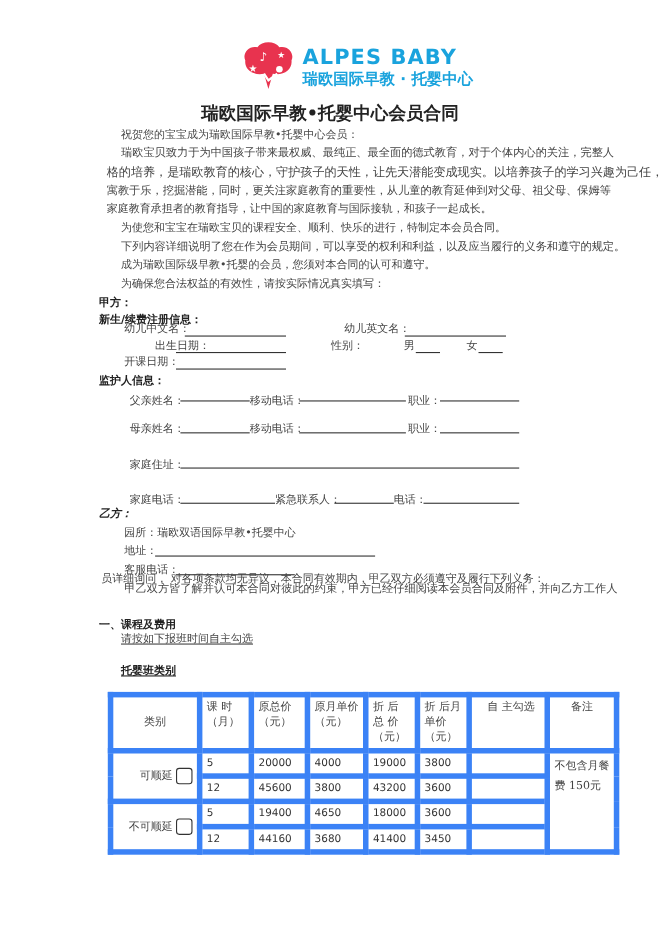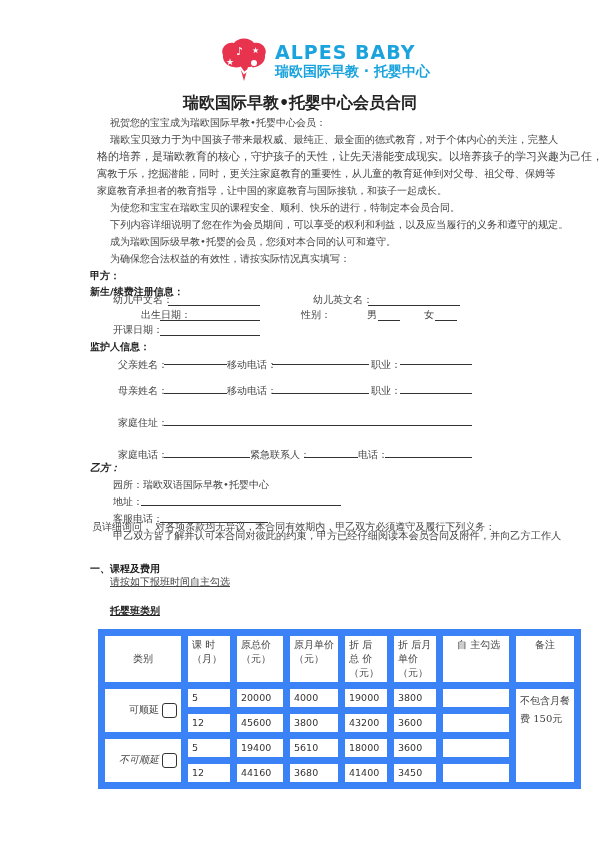--- a/index.html
+++ b/index.html
@@ -3,21 +3,21 @@
 <meta charset="utf-8">
 <style>
   html,body{margin:0;padding:0;background:#fff;}
   body{width:600px;height:849px;position:relative;overflow:hidden;font-family:"DejaVu Serif","Liberation Serif",serif;color:#333;}
   .abs{position:absolute;}
   .txt{font-size:10px;line-height:13px;white-space:nowrap;color:#444;}
   .bold{font-weight:bold;color:#222;}
   .line{position:absolute;border-bottom:1px solid #333;height:0;}
   .logo-text{font-family:"DejaVu Sans","Liberation Sans",sans-serif;}
   table.fees{position:absolute;left:98px;top:629px;border-collapse:collapse;font-size:10px;color:#444;}
-  table.fees td{border:7px solid #3b82f6;padding:2px 4px;vertical-align:top;line-height:14px;}
+  table.fees td{border:5px solid #3b82f6;padding:2px 4px;vertical-align:top;line-height:14px;}
   table.fees td.num{font-family:"DejaVu Sans","Liberation Sans",sans-serif;font-size:9.5px;color:#333;}
   .checkbox{display:inline-block;width:13px;height:13px;border:1.3px solid #333;border-radius:3px;vertical-align:middle;margin-left:3px;}
 </style>
 </head>
 <body>
 
 <div class="abs" style="left:218px;top:37px;width:52px;height:46px;">
   <svg width="52" height="46" viewBox="0 0 52 46">
     <path d="M26 44 L22 30 C12 32 4 26 5 18 C2 12 8 4 16 6 C20 0 32 0 36 6 C44 4 50 12 47 18 C48 26 40 32 30 30 Z" fill="#e8334f"></path>
     <text x="18" y="18" font-size="11" fill="#fff" font-family="DejaVu Sans, sans-serif">♪</text>
@@ -125,24 +125,24 @@
   </tr>
   <tr>
     <td class="num">12</td>
     <td class="num">45600</td>
     <td class="num">3800</td>
     <td class="num">43200</td>
     <td class="num">3600</td>
     <td></td>
   </tr>
   <tr>
-    <td rowspan="2" style="text-align:right;vertical-align:middle;font-style:italic;"><span>不可顺延</span><span class="checkbox"></span></td>
+    <td rowspan="2" style="text-align:right;vertical-align:middle;"><span>不可顺延</span><span class="checkbox"></span></td>
     <td class="num">5</td>
     <td class="num">19400</td>
-    <td class="num">5610</td>
+    <td class="num">4650</td>
     <td class="num">18000</td>
     <td class="num">3600</td>
     <td></td>
   </tr>
   <tr>
     <td class="num">12</td>
     <td class="num">44160</td>
     <td class="num">3680</td>
     <td class="num">41400</td>
     <td class="num">3450</td>

